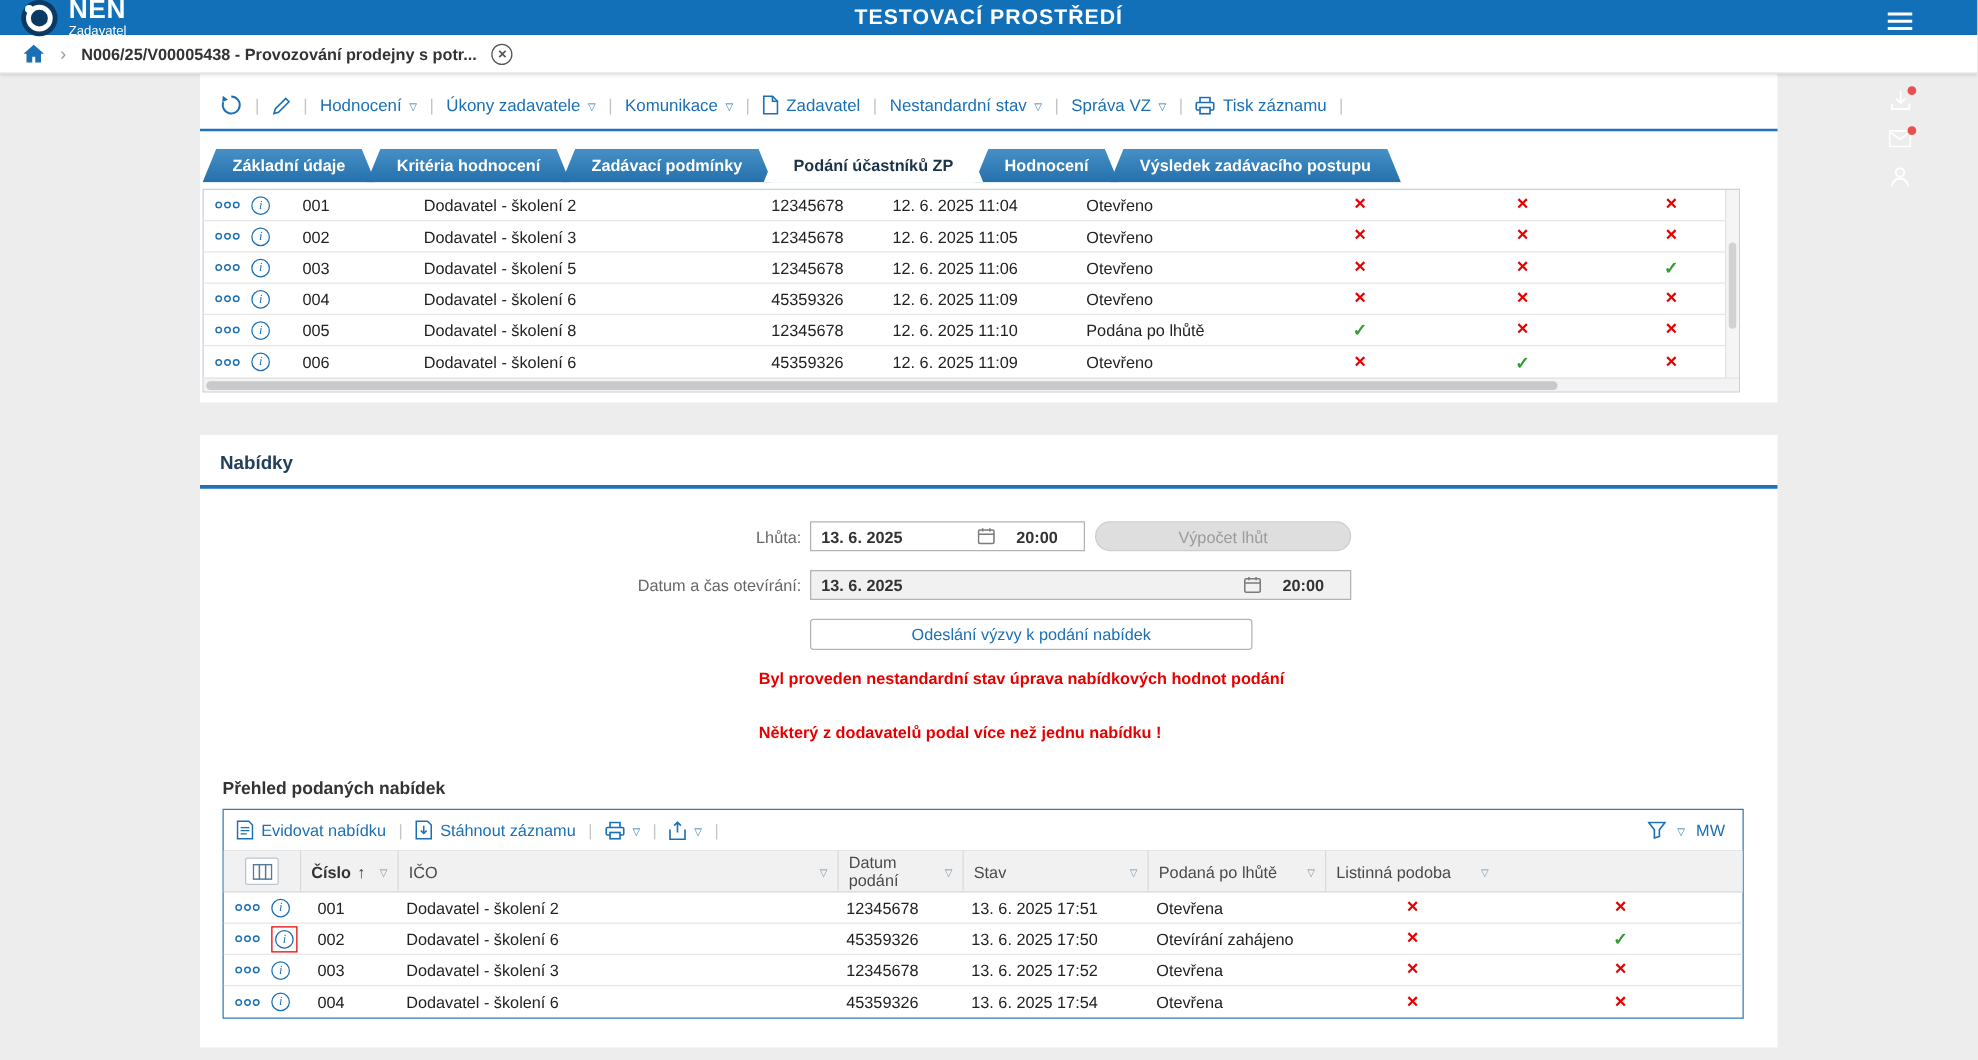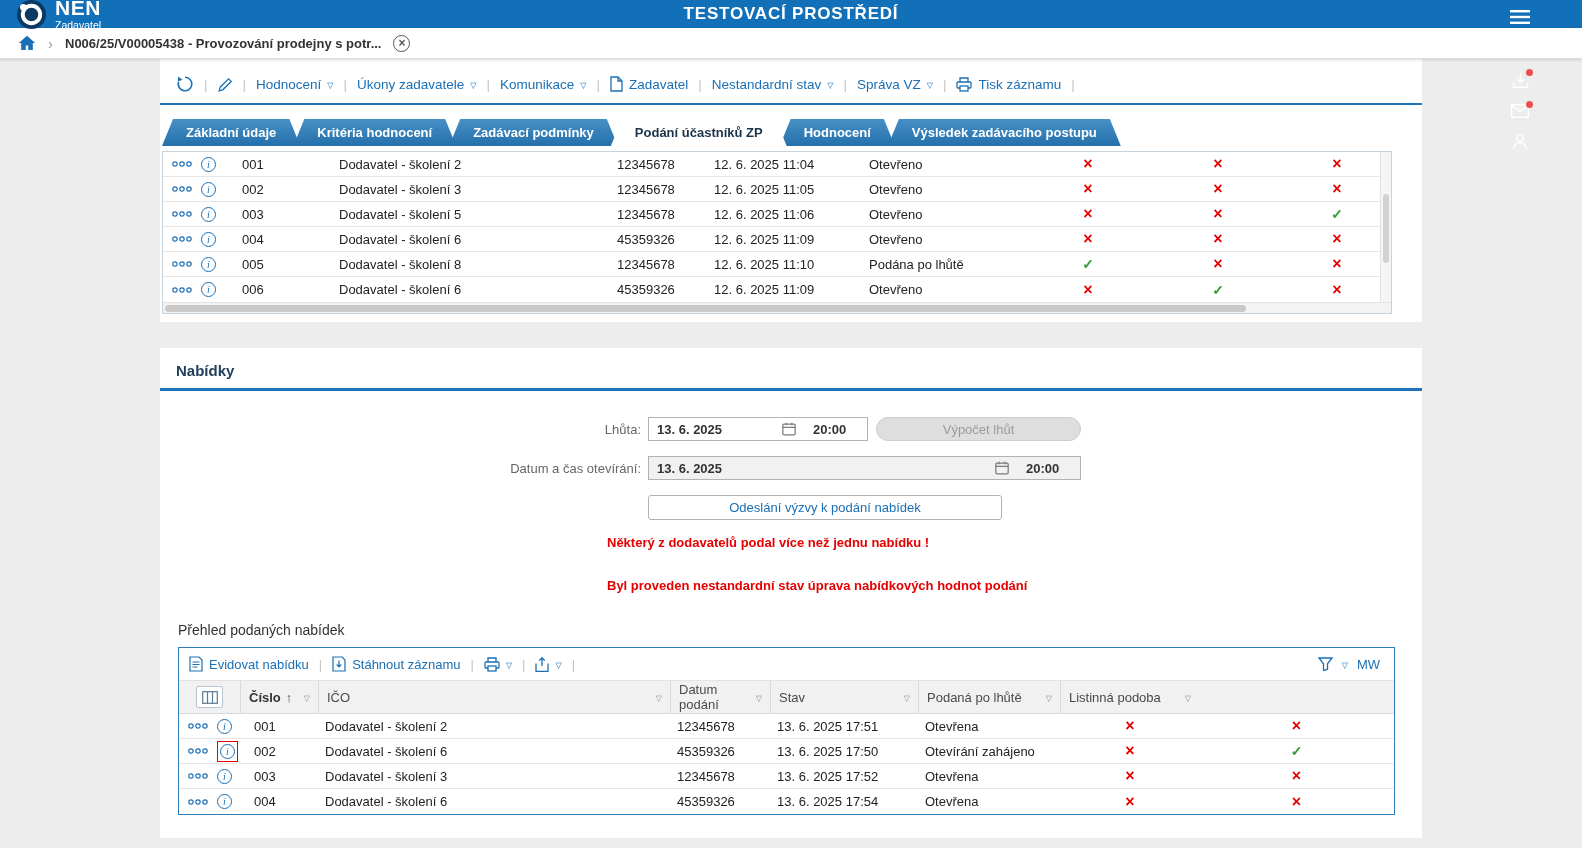--- a/index.html
+++ b/index.html
@@ -69,21 +69,21 @@
   .dt-field{display:flex;align-items:center;height:24px;border:1px solid #b3b3b3;background:#fff;font-size:13px;font-weight:700;color:#333;}
   .dt-field .date{padding:0 8px;flex:1;}
   .dt-field .cal{display:flex;padding:0 5px;}
   .dt-field .time{width:66px;padding-left:12px;}
   .f-lhuta{width:220px;}
   .f-otevirani{width:433px;background:#f1f1f1;}
   .btn-vypocet{margin-left:8px;width:205px;height:24px;background:#dedede;border:1px solid #cdcdcd;color:#9b9b9b;font-size:13px;display:flex;align-items:center;justify-content:center;border-radius:12px;}
   .btn-send{width:354px;height:25px;border:1px solid #b3b3b3;background:#fff;color:#1a6fb5;font-size:13px;border-radius:3px;display:flex;align-items:center;justify-content:center;cursor:pointer;}
   .warning{margin-left:447px;color:#e60000;font-size:13px;font-weight:700;margin-bottom:28px;}
   
-  .offers-title{font-size:14px;font-weight:400;color:#333;margin:29px 0 9px 18px;}
+  .offers-title{font-size:14px;font-weight:700;color:#333;margin:29px 0 9px 18px;}
   .offers-box{margin:0 27px 0 18px;border:1px solid #2e7cb8;background:#fff;}
   .obar{height:33px;display:flex;align-items:center;gap:10px;padding:0 10px;border-bottom:1px solid #e3e3e3;font-size:13px;}
   .obar-right{margin-left:auto;display:flex;align-items:center;gap:9px;padding-right:4px;}
   .mw{color:#1a6fb5;font-size:13px;cursor:pointer;}
   .ogrid{display:grid;grid-template-columns:62px 78px 352px 100px 148px 142px 138px 1fr;align-items:center;}
   .ohead{background:#f1f1f1;border-bottom:1px solid #d9d9d9;height:33px;font-size:13px;color:#4a4a4a;align-items:stretch;}
   .hc{display:flex;align-items:center;gap:5px;padding:0 8px;border-right:1px solid #d9d9d9;}
   .hc:last-child{border-right:none;}
   .hc .hdd{margin-left:auto;cursor:pointer;}
   .hc-icon{justify-content:center;}
@@ -459,22 +459,22 @@
         </span>
         <span class="time">20:00</span>
       </div>
     </div>
     <div class="frow">
       <div class="flabel"></div>
       <div class="btn-send">Odeslání výzvy k podání nabídek</div>
     </div>
   </div>
 
+  <div class="warning">Byl proveden nestandardní stav úprava nabídkových hodnot podání</div>
   <div class="warning">Některý z dodavatelů podal více než jednu nabídku !</div>
-  <div class="warning">Byl proveden nestandardní stav úprava nabídkových hodnot podání</div>
 
   <div class="offers-title">Přehled podaných nabídek</div>
 
   <div class="offers-box">
     <div class="obar">
       <a class="tlink">
         <span class="icn">
           <svg width="14" height="16" viewBox="0 0 14 16">
               <path d="M1 1h9l3 3v11H1z" fill="none" stroke="#1a6fb5" stroke-width="1.2"></path>
               <path d="M3.5 6h7M3.5 8.5h7M3.5 11h5" stroke="#1a6fb5" stroke-width="1"></path>

